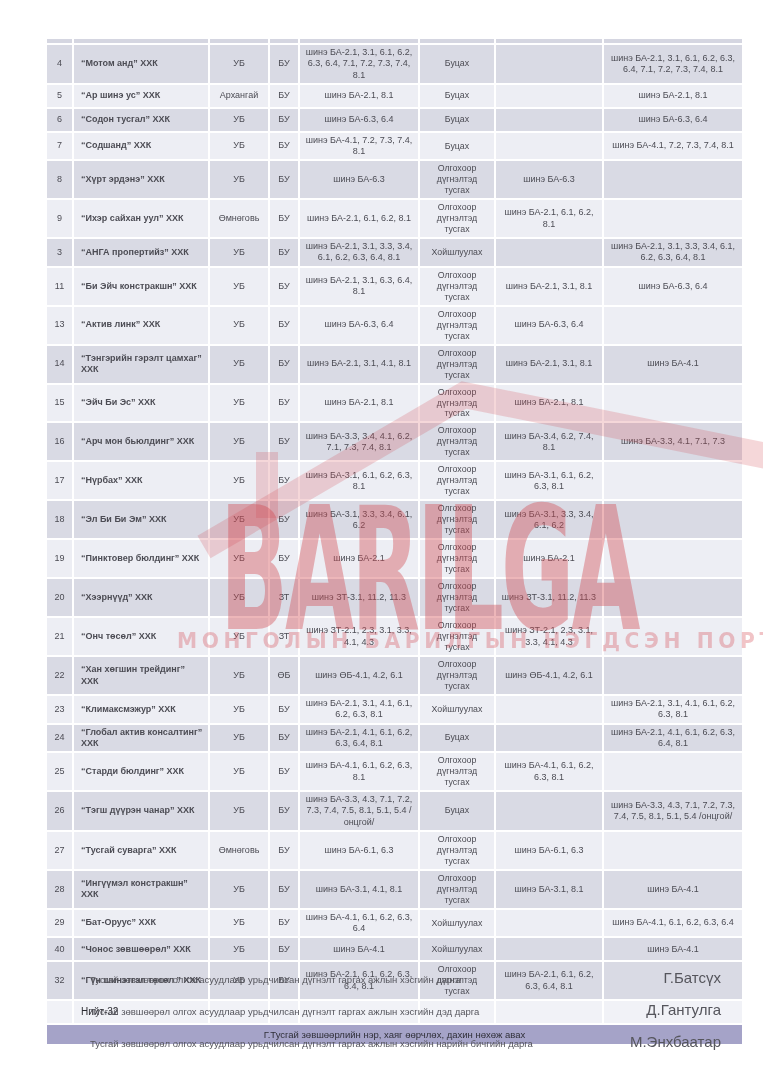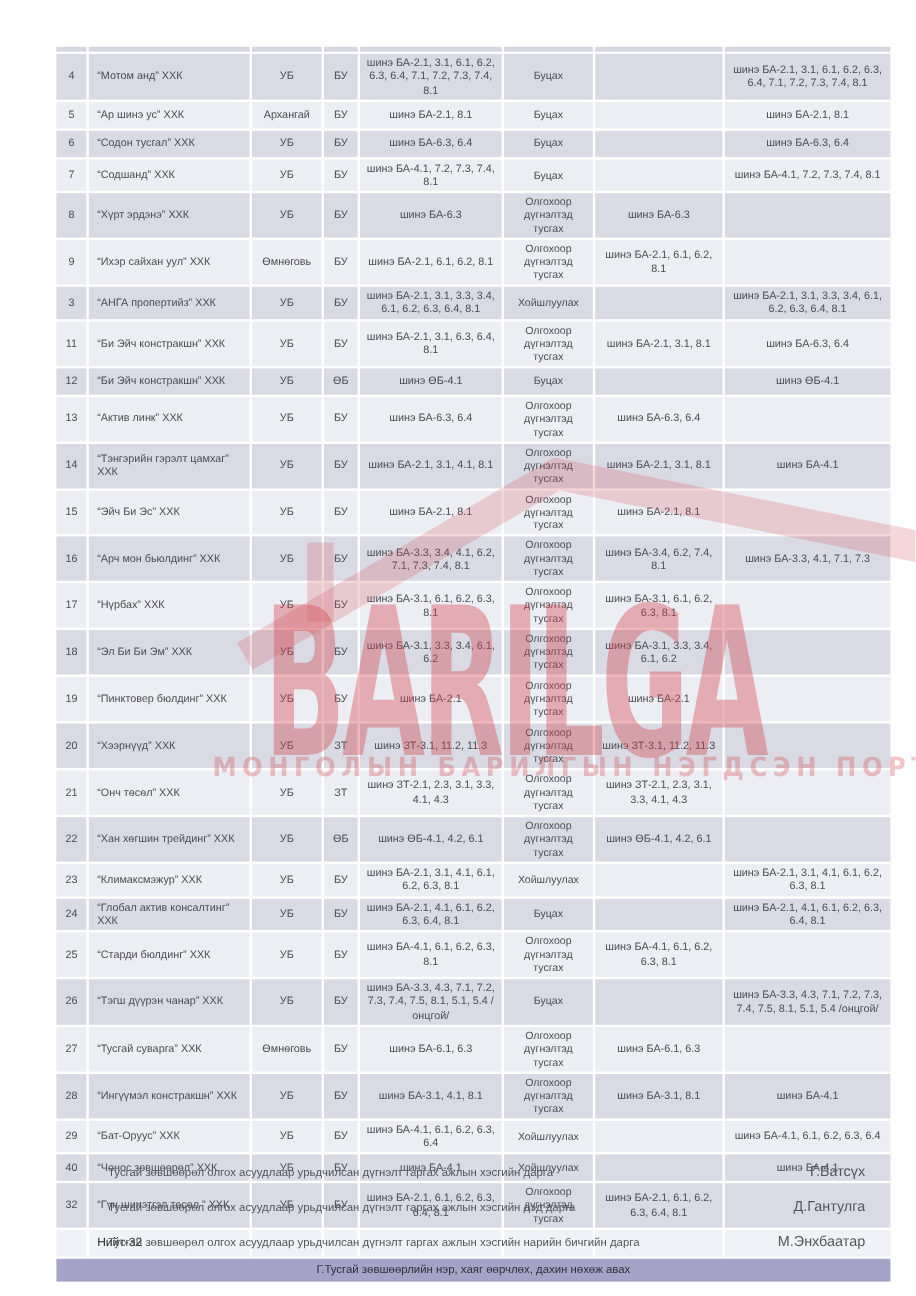--- a/index.html
+++ b/index.html
@@ -14,21 +14,21 @@
     border-collapse:separate; border-spacing:2px;
     table-layout:fixed;
   }
   td {
     font-size:9px; line-height:1.25; color:#4c4c54;
     text-align:center; vertical-align:middle; padding:2px 3px;
     overflow:hidden;
   }
   tr.dark td  { background:#d9dae4; }
   tr.light td { background:#edeef4; }
-  td.c-name { text-align:left; padding-left:7px; }
+  td.c-name { text-align:left; padding-left:7px;font-weight:bold; }
   td.c-decision { font-size:8.8px; }
   tr.sliver td { background:#d5d6e1; height:4px; padding:0; }
   tr.row-min td { height:22px; }
   tr.total-row td { background:#f1f2f7; height:22px; }
   td.total-label { font-weight:normal; color:#2a2a30; font-size:10px; }
   td.band { background:#a5a3c8; color:#2f2f38; font-size:9.5px; height:19px; }
 
   
   .watermark { position:absolute; inset:0; pointer-events:none; z-index:3;margin-left:34px; }
   .wm-brand {
@@ -48,21 +48,21 @@
   }
   .wm-roof { position:absolute; left:0; top:0; }
 
   
   .signatures {
     position:absolute; left:90px; right:42px; top:969px;
     display:flex; flex-direction:column; gap:15px;
   }
   .sig-line { display:flex; justify-content:space-between; align-items:baseline; }
   .sig-label { font-size:9.5px; color:#55555c; }
-  .sig-name  { font-size:12px; color:#55555c; text-align:left; }
+  .sig-name  { font-size:15px; color:#55555c; text-align:left; }
 </style>
 </head>
 <body>
 
 <div class="page">
 
   <table class="lic">
     <colgroup>
       <col style="width:25px">
         <col style="width:134px">
@@ -159,30 +159,20 @@
         <tr class="light row-min">
           <td class="c-num">11</td>
           <td class="c-name">“Би Эйч констракшн” ХХК</td>
           <td class="c-location">УБ</td>
           <td class="c-type">БУ</td>
           <td class="c-requested">шинэ БА-2.1, 3.1, 6.3, 6.4, 8.1</td>
           <td class="c-decision">Олгохоор дүгнэлтэд тусгах</td>
           <td class="c-granted">шинэ БА-2.1, 3.1, 8.1</td>
           <td class="c-returned">шинэ БА-6.3, 6.4</td>
         </tr>
-        <tr class="dark row-min">
-          <td class="c-num">12</td>
-          <td class="c-name">“Би Эйч констракшн” ХХК</td>
-          <td class="c-location">УБ</td>
-          <td class="c-type">ӨБ</td>
-          <td class="c-requested">шинэ ӨБ-4.1</td>
-          <td class="c-decision">Буцах</td>
-          <td class="c-granted"></td>
-          <td class="c-returned">шинэ ӨБ-4.1</td>
-        </tr>
         <tr class="light row-min">
           <td class="c-num">13</td>
           <td class="c-name">“Актив линк” ХХК</td>
           <td class="c-location">УБ</td>
           <td class="c-type">БУ</td>
           <td class="c-requested">шинэ БА-6.3, 6.4</td>
           <td class="c-decision">Олгохоор дүгнэлтэд тусгах</td>
           <td class="c-granted">шинэ БА-6.3, 6.4</td>
           <td class="c-returned"></td>
         </tr>

